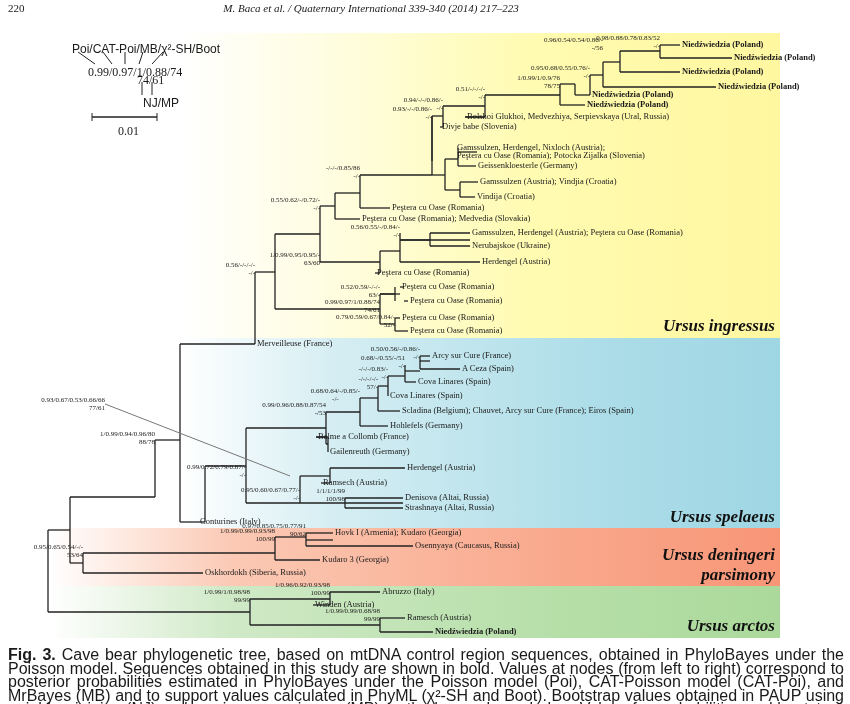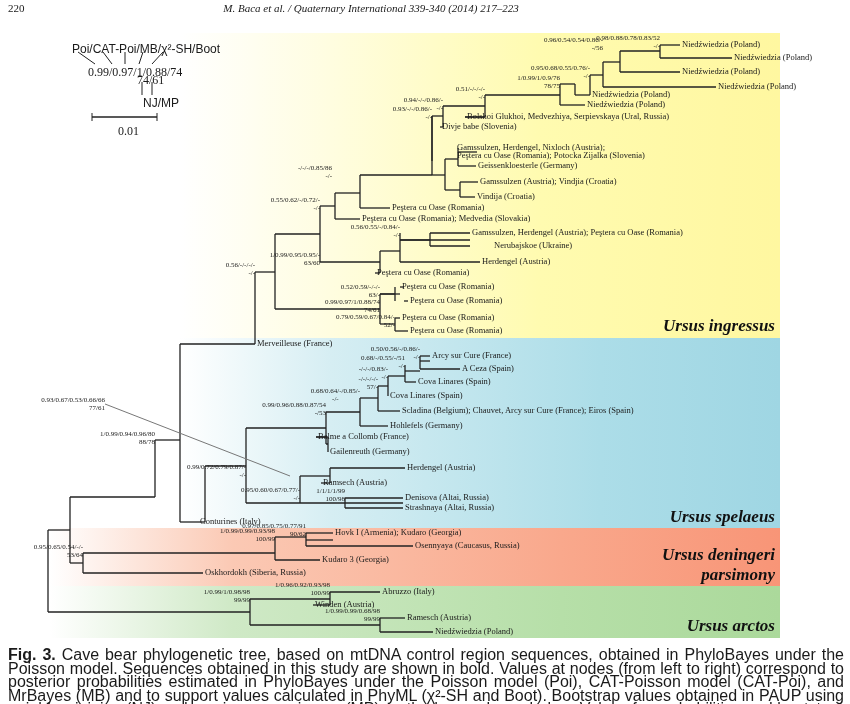--- a/index.html
+++ b/index.html
@@ -7,21 +7,21 @@
   .hdr-page{position:absolute;left:8px;top:2px;font-size:11px;}
   .hdr-journal{position:absolute;left:0;width:742px;top:2px;text-align:center;font-size:11px;font-style:italic;}
   .band{position:absolute;left:50px;width:730px;}
   #band-ing{top:33px;height:305px;background:linear-gradient(90deg,#ffffff 0%,#fffde0 25%,#fffbb0 60%,#fff7a0 100%);left:180px;width:600px;}
   #band-spe{top:338px;height:190px;background:linear-gradient(90deg,#ffffff 0%,#d6eef3 25%,#acdde8 70%,#9fd6e3 100%);left:180px;width:600px;}
   #band-den{top:528px;height:58px;background:linear-gradient(90deg,#ffffff 0%,#fbc9b4 25%,#f9a88c 70%,#f89577 100%);left:50px;width:730px;}
   #band-arc{top:586px;height:52px;background:linear-gradient(90deg,#ffffff 0%,#cfe9c6 25%,#b6dfa8 70%,#abd99b 100%);left:50px;width:730px;}
   .clade{position:absolute;font-weight:bold;font-style:italic;font-size:17px;text-align:right;color:#111;}
   svg.tree{position:absolute;left:0;top:0;}
   .lbl{position:absolute;font-size:8.5px;white-space:nowrap;line-height:9px;}
-  .lbl.b{font-weight:normal;}
+  .lbl.b{font-weight:bold;}
   .nd{position:absolute;font-size:7px;white-space:nowrap;line-height:8px;text-align:right;}
   .legend-txt{position:absolute;font-family:"Liberation Sans",sans-serif;font-size:12px;white-space:nowrap;}
   .caption{position:absolute;left:8px;top:648px;width:836px;font-family:"Liberation Sans",sans-serif;font-size:16px;line-height:13.6px;text-align:justify;}
   .caption b{font-weight:bold;}
 </style>
 </head>
 <body>
 
 <div class="hdr-page">220</div>
 <div class="hdr-journal">M. Baca et al. / Quaternary International 339-340 (2014) 217–223</div>
@@ -209,21 +209,21 @@
     <div class="lbl" style="left: 467px; top: 112px;">Bolshoi Glukhoi, Medvezhiya, Serpievskaya (Ural, Russia)</div>
     <div class="lbl" style="left: 442px; top: 122px;">Divje babe (Slovenia)</div>
     <div class="lbl" style="left: 457px; top: 143px;">Gamssulzen, Herdengel, Nixloch (Austria);</div>
     <div class="lbl" style="left: 457px; top: 151px;">Peştera cu Oase (Romania); Potocka Zijalka (Slovenia)</div>
     <div class="lbl" style="left: 478px; top: 161px;">Geissenkloesterle (Germany)</div>
     <div class="lbl" style="left: 480px; top: 177px;">Gamssulzen (Austria); Vindjia (Croatia)</div>
     <div class="lbl" style="left: 477px; top: 192px;">Vindija (Croatia)</div>
     <div class="lbl" style="left: 392px; top: 203px;">Peştera cu Oase (Romania)</div>
     <div class="lbl" style="left: 362px; top: 214px;">Peştera cu Oase (Romania); Medvedia (Slovakia)</div>
     <div class="lbl" style="left: 472px; top: 228px;">Gamssulzen, Herdengel (Austria); Peştera cu Oase (Romania)</div>
-    <div class="lbl" style="left: 494px; top: 241px;">Nerubajskoe (Ukraine)</div>
+    <div class="lbl" style="left: 472px; top: 241px;">Nerubajskoe (Ukraine)</div>
     <div class="lbl" style="left: 482px; top: 257px;">Herdengel (Austria)</div>
     <div class="lbl" style="left: 377px; top: 268px;">Peştera cu Oase (Romania)</div>
     <div class="lbl" style="left: 402px; top: 282px;">Peştera cu Oase (Romania)</div>
     <div class="lbl" style="left: 410px; top: 296px;">Peştera cu Oase (Romania)</div>
     <div class="lbl" style="left: 402px; top: 313px;">Peştera cu Oase (Romania)</div>
     <div class="lbl" style="left: 410px; top: 326px;">Peştera cu Oase (Romania)</div>
     <div class="lbl" style="left: 257px; top: 339px;">Merveilleuse (France)</div>
     <div class="lbl" style="left: 432px; top: 351px;">Arcy sur Cure (France)</div>
     <div class="lbl" style="left: 462px; top: 364px;">A Ceza (Spain)</div>
     <div class="lbl" style="left: 418px; top: 377px;">Cova Linares (Spain)</div>
@@ -266,21 +266,21 @@
       <div>-/-</div>
     </div>
     <div class="nd" style="right: 407px; top: 96px;">
       <div>0.94/-/-/0.86/-</div>
       <div>-/-</div>
     </div>
     <div class="nd" style="right: 418px; top: 105px;">
       <div>0.93/-/-/0.86/-</div>
       <div>-/-</div>
     </div>
-    <div class="nd" style="right: 518px; top: 164px;">
+    <div class="nd" style="right: 490px; top: 164px;">
       <div>-/-/-/0.85/86</div>
       <div>-/-</div>
     </div>
     <div class="nd" style="right: 530px; top: 196px;">
       <div>0.55/0.62/-/0.72/-</div>
       <div>-/-</div>
     </div>
     <div class="nd" style="right: 450px; top: 223px;">
       <div>0.56/0.55/-/0.84/-</div>
       <div>-/-</div>

